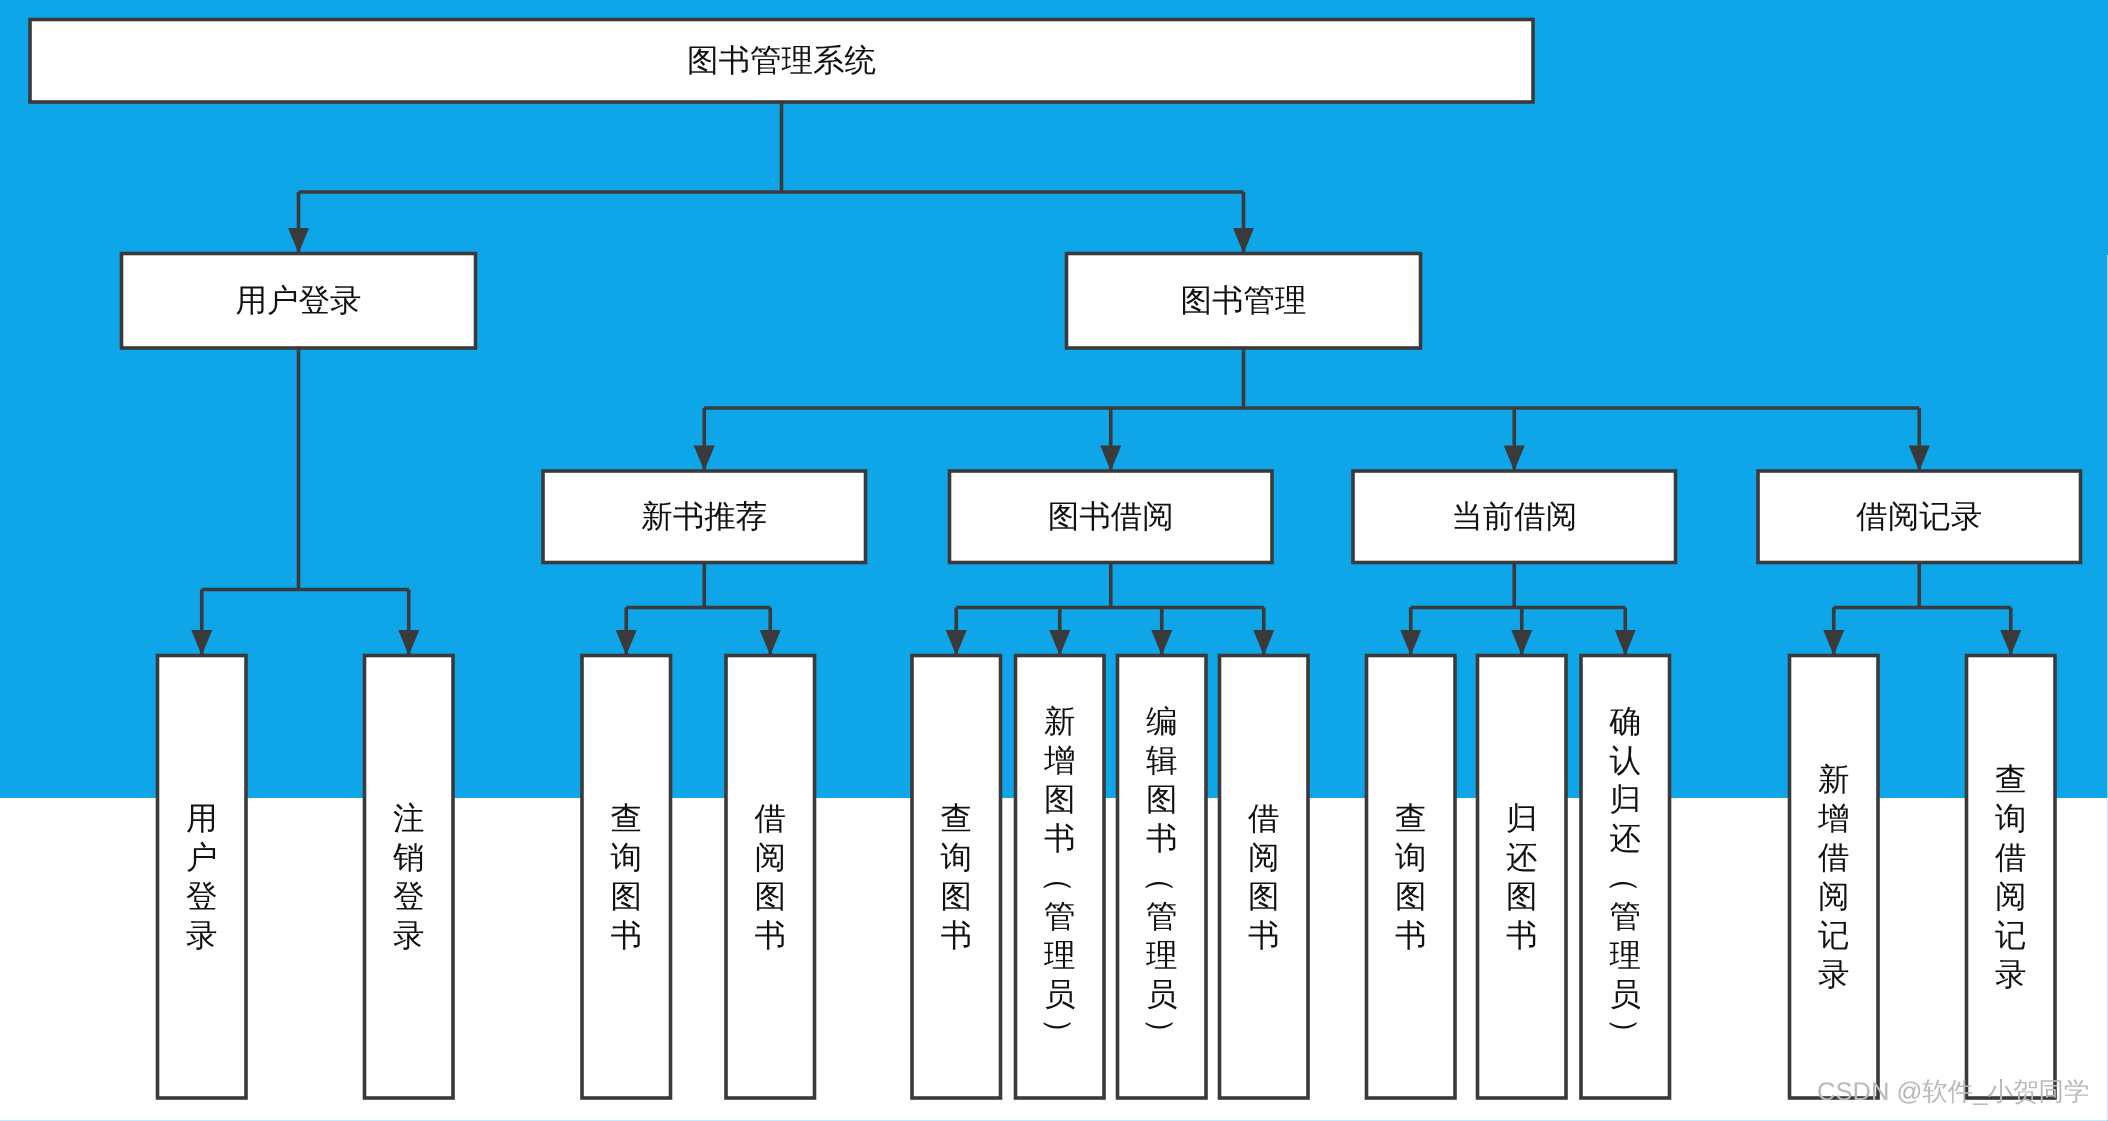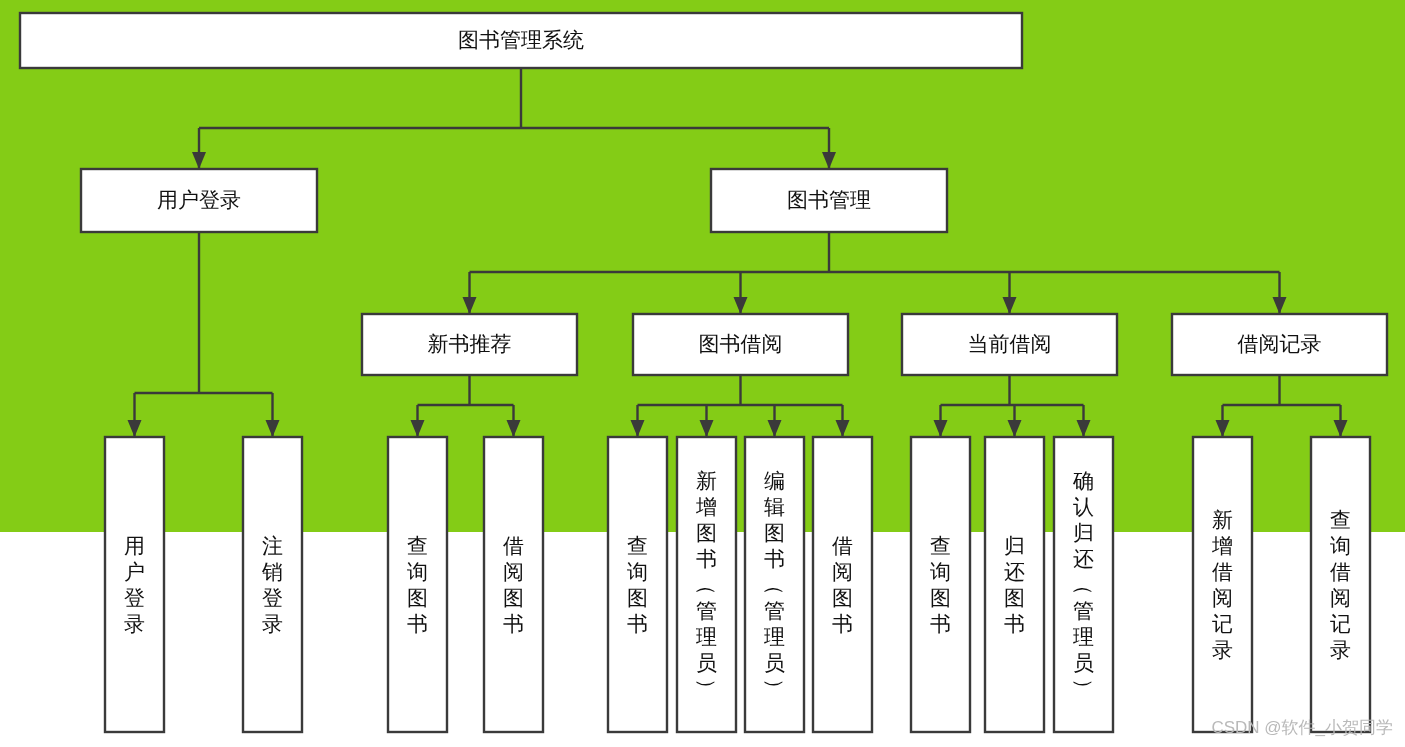--- a/index.html
+++ b/index.html
@@ -10,21 +10,21 @@
   body {
     width: 1405px;
     height: 747px;
     font-family: "Liberation Sans", "DejaVu Sans", sans-serif;
     overflow: hidden;
   }
   #diagram-root {
     position: relative;
     width: 1405px;
     height: 532px;
-    background: #84cc16;
+    background: #0ea5e9;
   }
   svg#tree-svg {
     position: absolute;
     left: 0;
     top: 0;
     width: 1405px;
     height: 747px;
     display: block;
   }
   .node-box {

